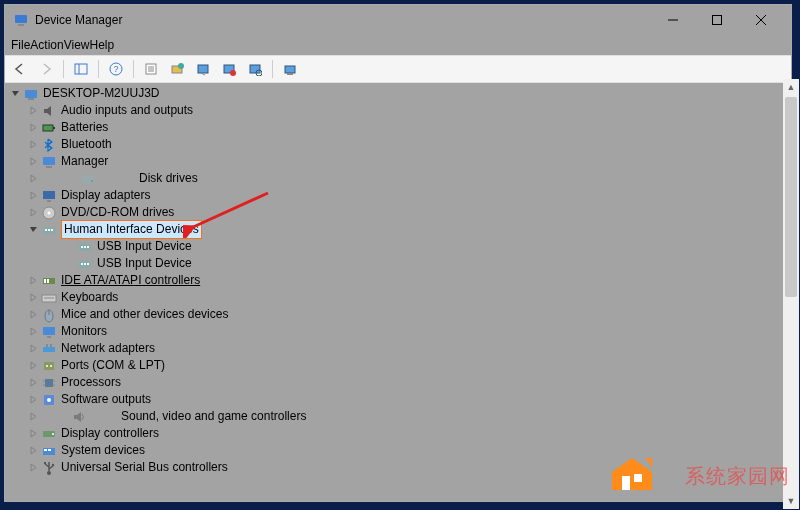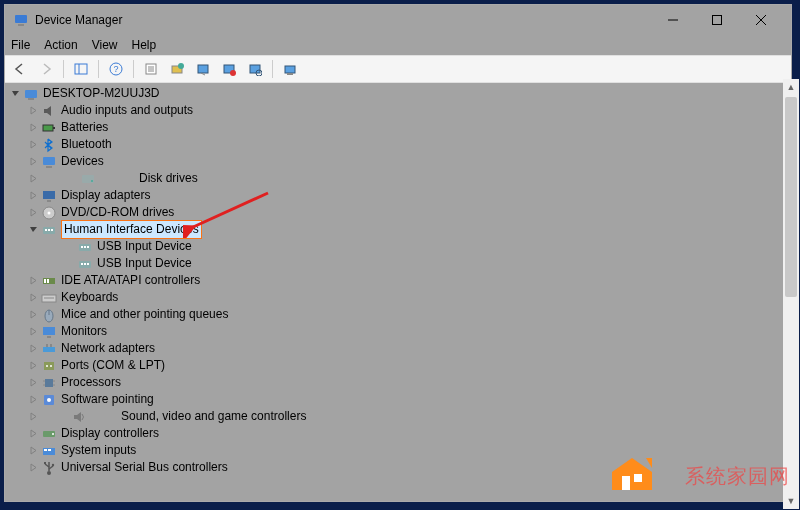--- a/index.html
+++ b/index.html
@@ -3,21 +3,21 @@
 <meta charset="utf-8">
 <style>
 * { box-sizing: border-box; margin: 0; padding: 0; font-family: "Segoe UI", Tahoma, sans-serif; }
 body { background: #0a1e4a; width: 800px; height: 510px; overflow: hidden; position: relative; }
 .window { position: absolute; left: 4px; top: 4px; width: 788px; height: 498px; background: #a3a3a3; border: 1px solid #aaa; display: flex; flex-direction: column; }
 .titlebar { height: 30px; display: flex; align-items: center; padding: 0 8px; font-size: 12px; }
 .titlebar .ticon { width: 16px; height: 16px; margin-right: 6px; }
 .titlebar .wtitle { flex: 1; }
 .winbtns { display: flex; }
 .winbtn { width: 44px; height: 30px; display: flex; align-items: center; justify-content: center; font-size: 12px; }
-.menubar { height: 20px; display: flex; align-items: center; padding: 0 6px; font-size: 12px; gap: 14px; }
+.menubar { height: 20px; display: flex; align-items: center; padding: 0 6px; font-size: 12px; gap: 0; }
 .menubar span { cursor: default; }
 .toolbar { height: 28px; border-top: 1px solid #e0e0e0; border-bottom: 1px solid #e0e0e0; background: #f5f5f5; display: flex; align-items: center; padding: 0 4px; gap: 4px; }
 .tbtn { width: 22px; height: 22px; display: flex; align-items: center; justify-content: center; border-radius: 2px; }
 .tsep { width: 1px; height: 18px; background: #ccc; margin: 0 2px; }
 .content { flex: 1; overflow: hidden; padding: 2px 4px; font-size: 12px; position: relative; }
 .tree { line-height: 17px; }
 .node { display: flex; align-items: center; height: 17px; white-space: nowrap; }
 .exp { width: 12px; height: 12px; display: flex; align-items: center; justify-content: center; color: #666; font-size: 9px; margin-right: 2px; }
 .dicon { width: 16px; height: 16px; margin-right: 4px; display: flex; align-items: center; justify-content: center; }
 .sel { background: #cce8ff; border: 1px solid #f97316; padding: 0 2px; margin: -1px 0; }
@@ -192,21 +192,21 @@
             <svg width="9" height="9">
               <path d="M2 1 L7 4.5 L2 8 Z" fill="none" stroke="#808080"></path>
             </svg>
           </span>
           <span class="dicon">
             <svg width="16" height="16">
               <rect x="2" y="3" width="12" height="8" fill="#4a8bd8" rx="1"></rect>
               <rect x="5" y="12" width="6" height="2" fill="#888"></rect>
             </svg>
           </span>
-          <span>Devices</span>
+          <span>Manager</span>
         </div>
         <div class="node" style="padding-left: 18px; gap: 39px;">
           <span class="exp">
             <svg width="9" height="9">
               <path d="M2 1 L7 4.5 L2 8 Z" fill="none" stroke="#808080"></path>
             </svg>
           </span>
           <span class="dicon">
             <svg width="16" height="16">
               <rect x="2" y="4" width="12" height="8" fill="#9aa" rx="1"></rect>
@@ -276,21 +276,21 @@
           <span class="dicon">
             <svg width="16" height="16">
               <rect x="2" y="5" width="12" height="7" fill="#8aa" rx="1"></rect>
               <rect x="4" y="7" width="2" height="2" fill="#fff"></rect>
               <rect x="7" y="7" width="2" height="2" fill="#fff"></rect>
               <rect x="10" y="7" width="2" height="2" fill="#fff"></rect>
             </svg>
           </span>
           <span>USB Input Device</span>
         </div>
-        <div class="node" style="padding-left: 18px;">
+        <div class="node" style="padding-left: 18px; text-decoration: underline;">
           <span class="exp">
             <svg width="9" height="9">
               <path d="M2 1 L7 4.5 L2 8 Z" fill="none" stroke="#808080"></path>
             </svg>
           </span>
           <span class="dicon">
             <svg width="16" height="16">
               <rect x="2" y="5" width="12" height="6" fill="#6a8a4a"></rect>
               <rect x="3" y="6" width="2" height="4" fill="#fff"></rect>
               <rect x="6" y="6" width="2" height="4" fill="#fff"></rect>
@@ -317,21 +317,21 @@
             <svg width="9" height="9">
               <path d="M2 1 L7 4.5 L2 8 Z" fill="none" stroke="#808080"></path>
             </svg>
           </span>
           <span class="dicon">
             <svg width="16" height="16">
               <ellipse cx="8" cy="9" rx="4" ry="6" fill="#9ab" stroke="#678"></ellipse>
               <line x1="8" y1="3" x2="8" y2="8" stroke="#678"></line>
             </svg>
           </span>
-          <span>Mice and other pointing queues</span>
+          <span>Mice and other devices devices</span>
         </div>
         <div class="node" style="padding-left: 18px;">
           <span class="exp">
             <svg width="9" height="9">
               <path d="M2 1 L7 4.5 L2 8 Z" fill="none" stroke="#808080"></path>
             </svg>
           </span>
           <span class="dicon">
             <svg width="16" height="16">
               <rect x="2" y="3" width="12" height="8" fill="#4a8bd8"></rect>
@@ -392,21 +392,21 @@
             <svg width="9" height="9">
               <path d="M2 1 L7 4.5 L2 8 Z" fill="none" stroke="#808080"></path>
             </svg>
           </span>
           <span class="dicon">
             <svg width="16" height="16">
               <rect x="3" y="3" width="10" height="10" fill="#5a8ad8" rx="1"></rect>
               <circle cx="8" cy="8" r="2" fill="#fff"></circle>
             </svg>
           </span>
-          <span>Software pointing</span>
+          <span>Software outputs</span>
         </div>
         <div class="node" style="padding-left: 18px; gap: 30px;">
           <span class="exp">
             <svg width="9" height="9">
               <path d="M2 1 L7 4.5 L2 8 Z" fill="none" stroke="#808080"></path>
             </svg>
           </span>
           <span class="dicon">
             <svg width="16" height="16">
               <path d="M3 6 L6 6 L10 3 L10 13 L6 10 L3 10 Z" fill="#7a7a7a"></path>
@@ -435,21 +435,21 @@
               <path d="M2 1 L7 4.5 L2 8 Z" fill="none" stroke="#808080"></path>
             </svg>
           </span>
           <span class="dicon">
             <svg width="16" height="16">
               <rect x="2" y="5" width="12" height="7" fill="#4a8bd8"></rect>
               <rect x="3" y="6" width="3" height="2" fill="#fff"></rect>
               <rect x="7" y="6" width="3" height="2" fill="#fff"></rect>
             </svg>
           </span>
-          <span>System inputs</span>
+          <span>System devices</span>
         </div>
         <div class="node" style="padding-left: 18px;">
           <span class="exp">
             <svg width="9" height="9">
               <path d="M2 1 L7 4.5 L2 8 Z" fill="none" stroke="#808080"></path>
             </svg>
           </span>
           <span class="dicon">
             <svg width="16" height="16">
               <circle cx="8" cy="13" r="2" fill="#555"></circle>

